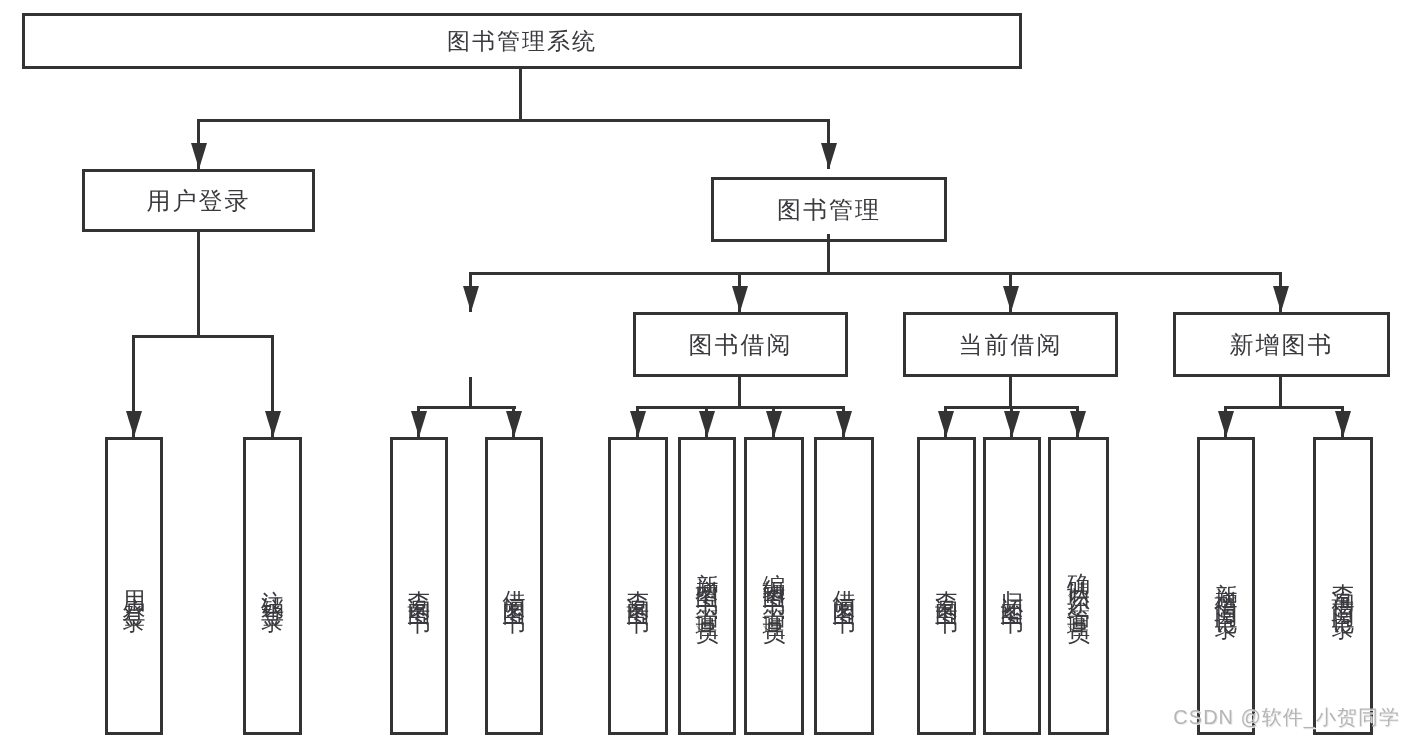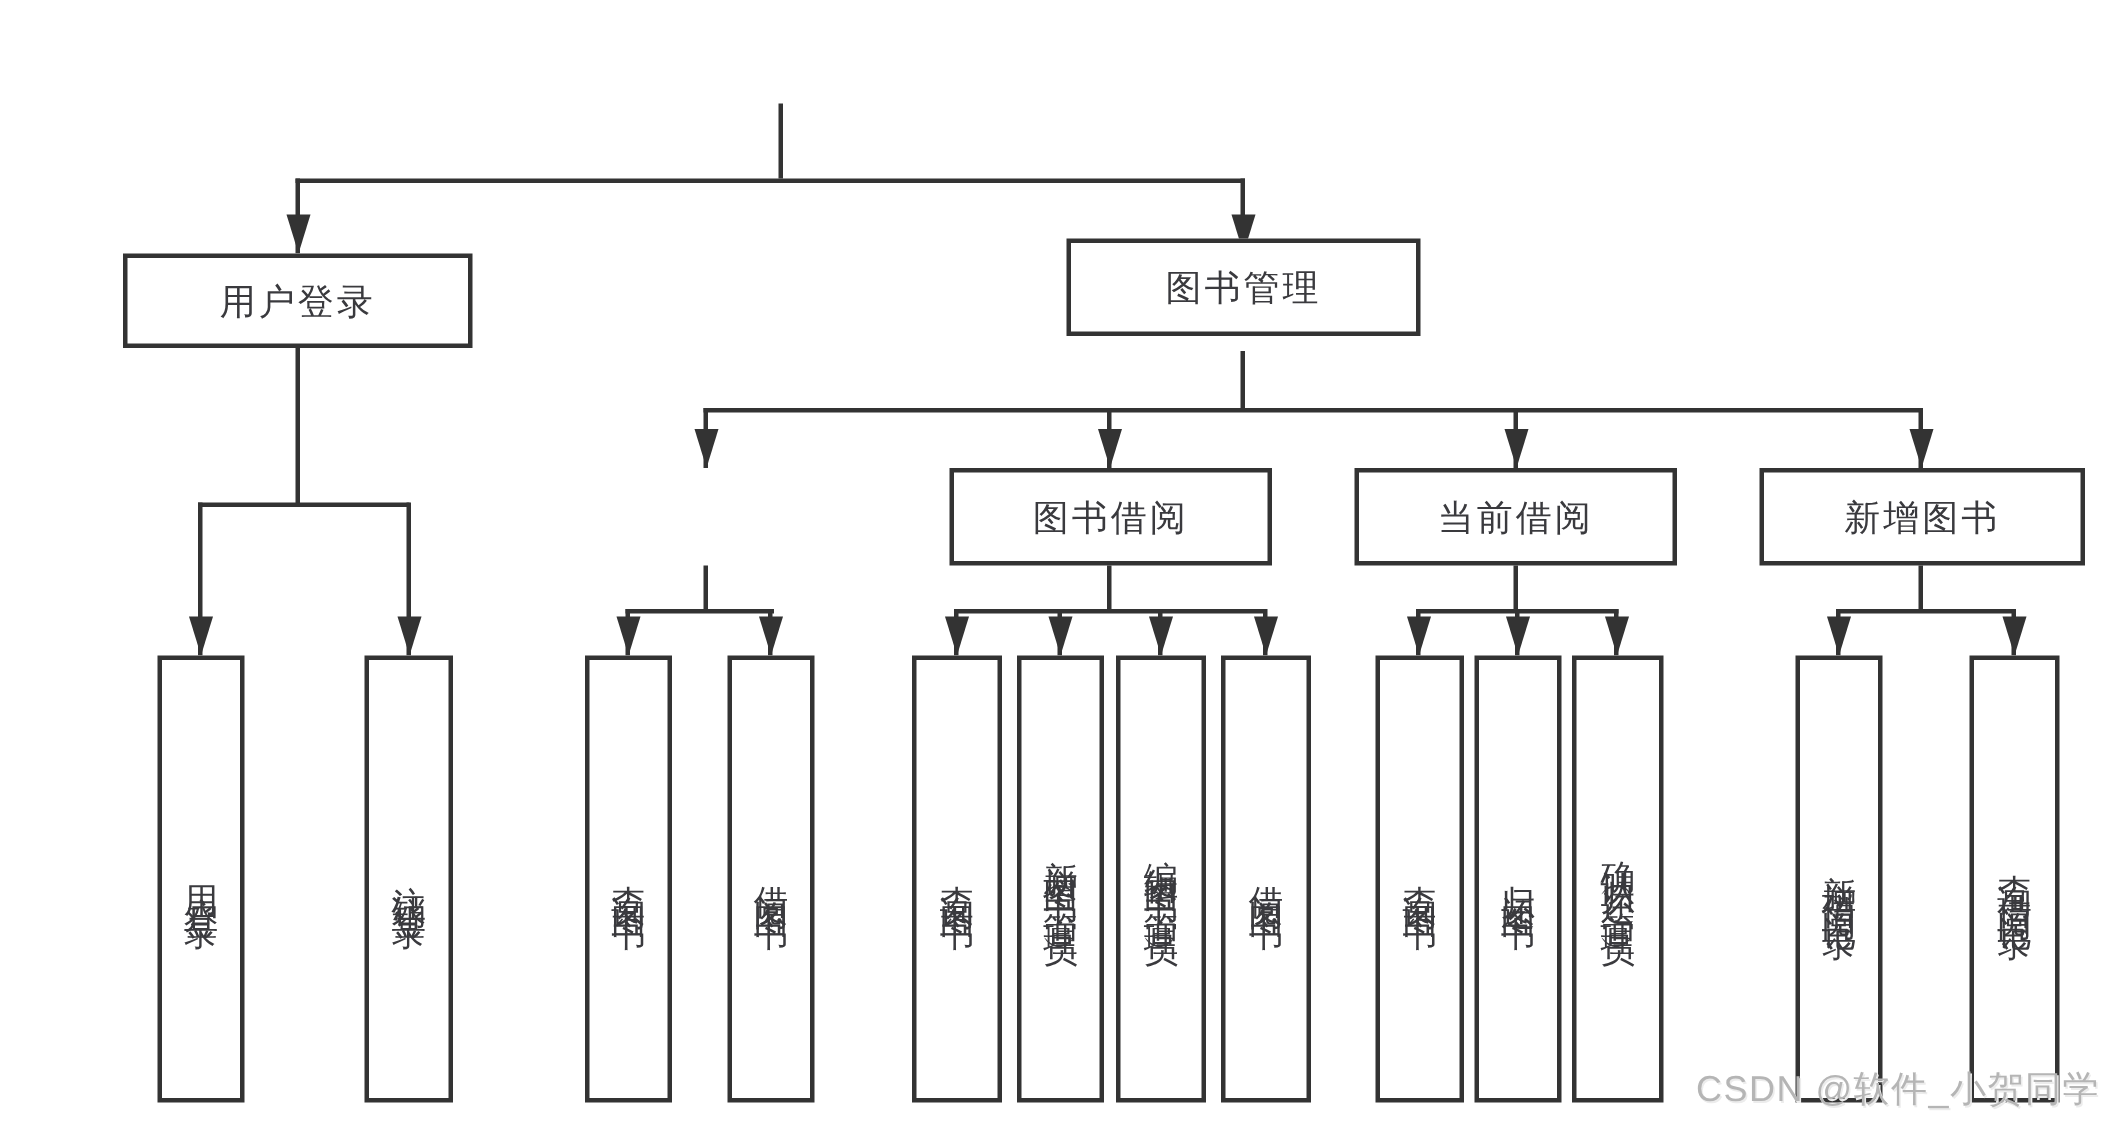--- a/index.html
+++ b/index.html
@@ -23,40 +23,43 @@
   .hline { position:absolute; height:3px; background:var(--line,#333); }
   .vline { position:absolute; width:3px;  background:var(--line,#333); }
   .arrow { position:absolute; width:3px;  background:var(--line,#333); }
   .arrow::after {
     content:""; position:absolute; left:50%; bottom:0; transform:translateX(-50%);
     width:0; height:0;
     border-left:8px solid transparent; border-right:8px solid transparent;
     border-top:26px solid var(--line,#333);
   }
   .watermark {
-    position:absolute; right:5px; bottom:5px; z-index:10;
-    font-size:24px; color:var(--wm,#b5b5b5); letter-spacing:1px;
+    position:absolute; right:5px; bottom:16px; z-index:10;
+    font-size:20px; color:var(--wm,#b5b5b5); letter-spacing:1px;
     text-shadow:1px 1px 0 #ececec; white-space:nowrap;
   }
 </style>
 </head>
 <body>
 
 <div class="canvas">
 
+  <div class="box root" style="left:22px; top:13px; width:1000px; height:56px;">
+    <span>图书管理系统</span>
+  </div>
 
   <div class="vline" style="left:519px; top:69px;  height:50px;"></div>
   <div class="hline" style="left:197px; top:119px; width:633px;"></div>
   <div class="arrow" style="left:197px; top:119px; height:50px;"></div>
   <div class="arrow" style="left:827px; top:119px; height:50px;"></div>
 
   <div class="box" style="left:82px; top:169px; width:233px; height:63px;">
     <span>用户登录</span>
   </div>
-  <div class="box" style="left:711px; top:159px; width:236px; height:65px;">
+  <div class="box" style="left:711px; top:177px; width:236px; height:65px;">
     <span>图书管理</span>
   </div>
 
   <div class="vline" style="left:197px; top:232px; height:104px;"></div>
   <div class="hline" style="left:132px; top:335px; width:141px;"></div>
   <div class="arrow" style="left:132px; top:335px; height:102px;"></div>
   <div class="arrow" style="left:271px; top:335px; height:102px;"></div>
 
   <div class="vline" style="left:827px; top:234px; height:40px;"></div>
   <div class="hline" style="left:469px; top:272px; width:813px;"></div>

